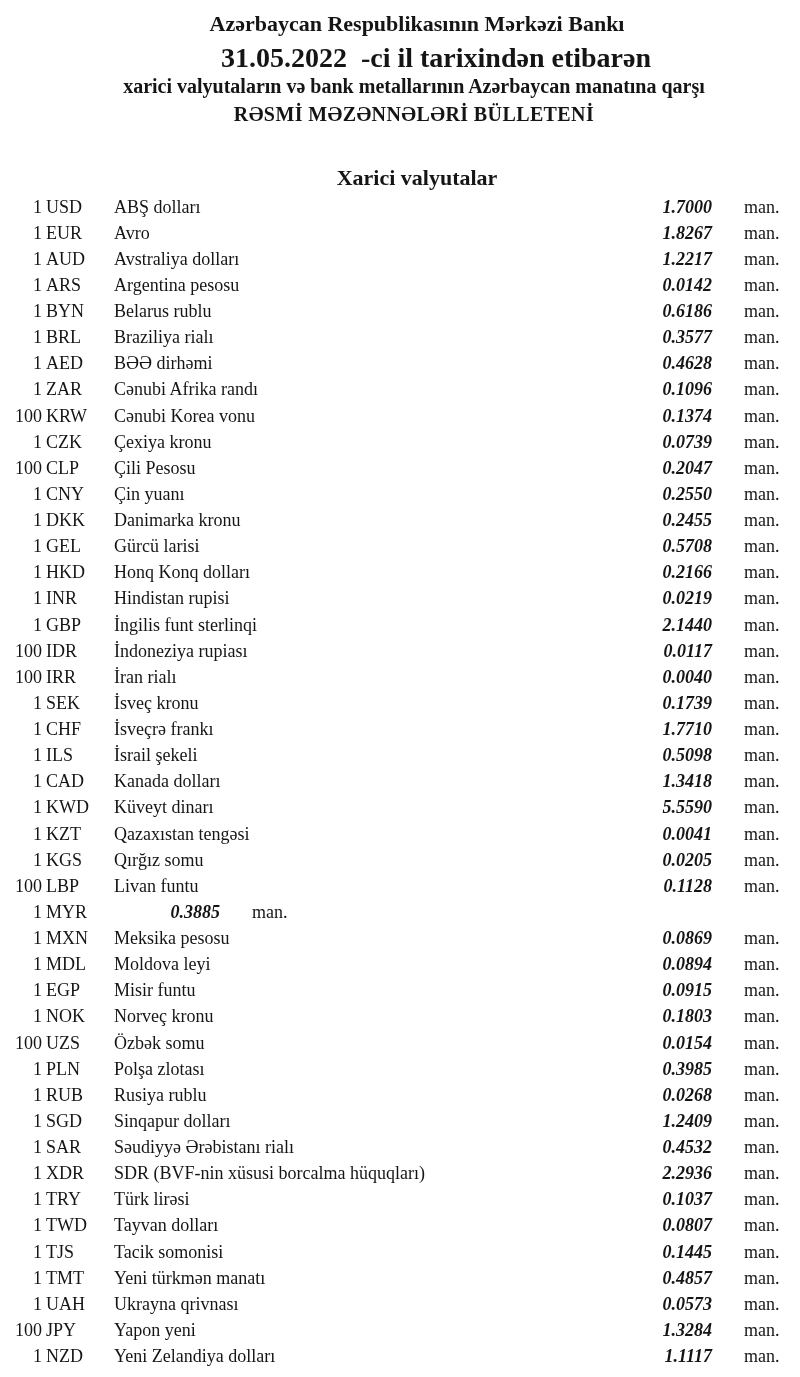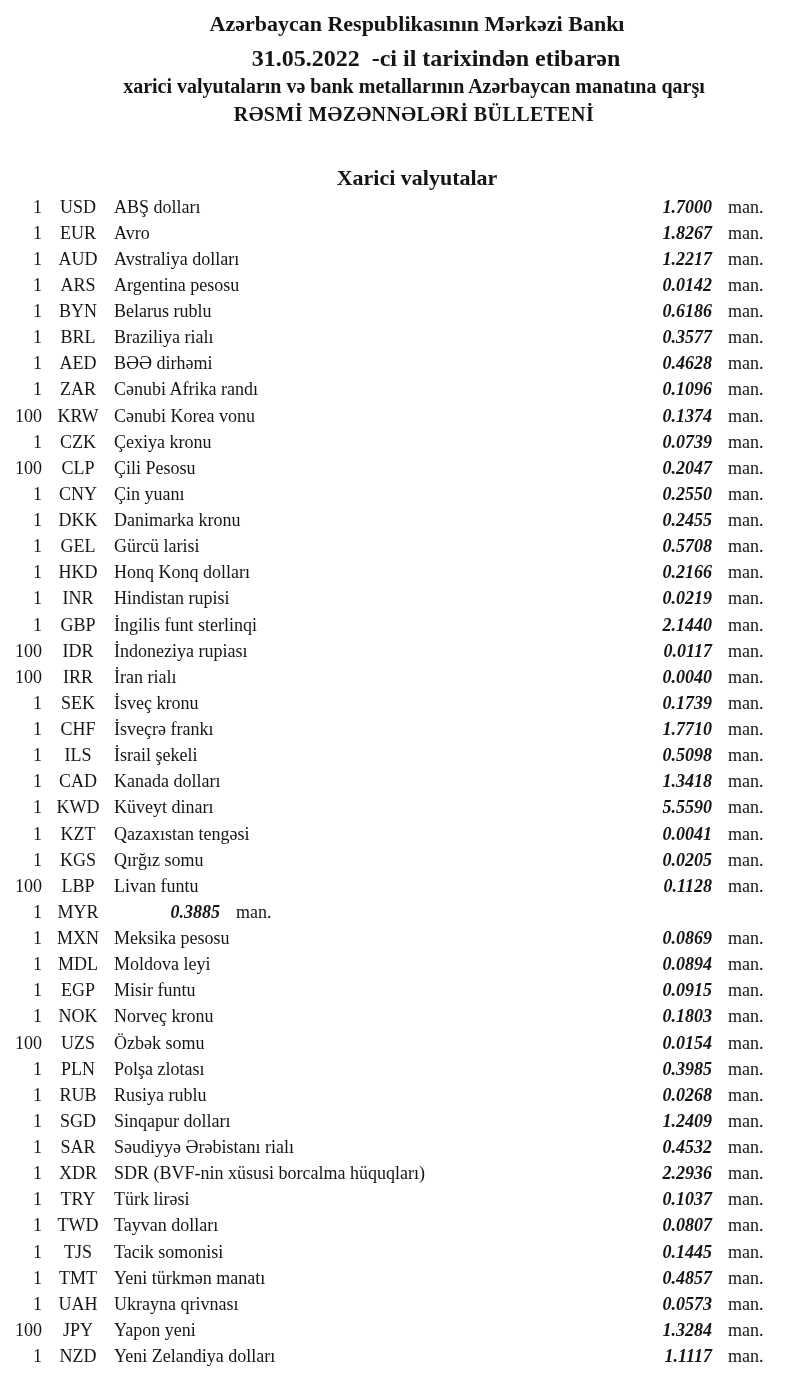--- a/index.html
+++ b/index.html
@@ -16,21 +16,21 @@
   }
   .header { padding-top: 8px; }
   .title {
     font-size: 22px;
     font-weight: bold;
     line-height: 32px;
     text-align: center;
     padding-left: 34px;
   }
   .date-line {
-    font-size: 24px;
+    font-size: 28px;
     font-weight: bold;
     line-height: 28px;
     text-align: center;
     padding-left: 72px;
     margin-top: 4px;
     white-space: pre-wrap;
   }
   .subtitle1, .subtitle2 {
     font-size: 20px;
     font-weight: bold;
@@ -49,24 +49,24 @@
   }
   .rates-table { margin-top: 2px; }
   .row {
     display: flex;
     align-items: center;
     height: 26.13px;
     font-size: 18px;
     white-space: nowrap;
   }
   .qty   { width: 42px;  text-align: right; }
-  .code  { width: 64px;  margin-left: 4px; text-align: center; }
+  .code  { width: 64px;  margin-left: 4px; text-align: left; }
   .name  { flex: 1; padding-left: 4px; overflow: hidden; }
   .rate  { width: 110px; text-align: right; font-weight: bold; font-style: italic; }
-  .man   { width: 88px;  box-sizing: border-box; padding-left: 16px; }
+  .man   { width: 88px;  box-sizing: border-box; padding-left: 32px; }
 </style>
 </head>
 <body>
 
 <div class="header">
   <div class="title">Azərbaycan Respublikasının Mərkəzi Bankı</div>
   <div class="date-line">31.05.2022  -ci il tarixindən etibarən</div>
   <div class="subtitle1">xarici valyutaların və bank metallarının Azərbaycan manatına qarşı</div>
   <div class="subtitle2">RƏSMİ MƏZƏNNƏLƏRİ BÜLLETENİ</div>
 </div>

